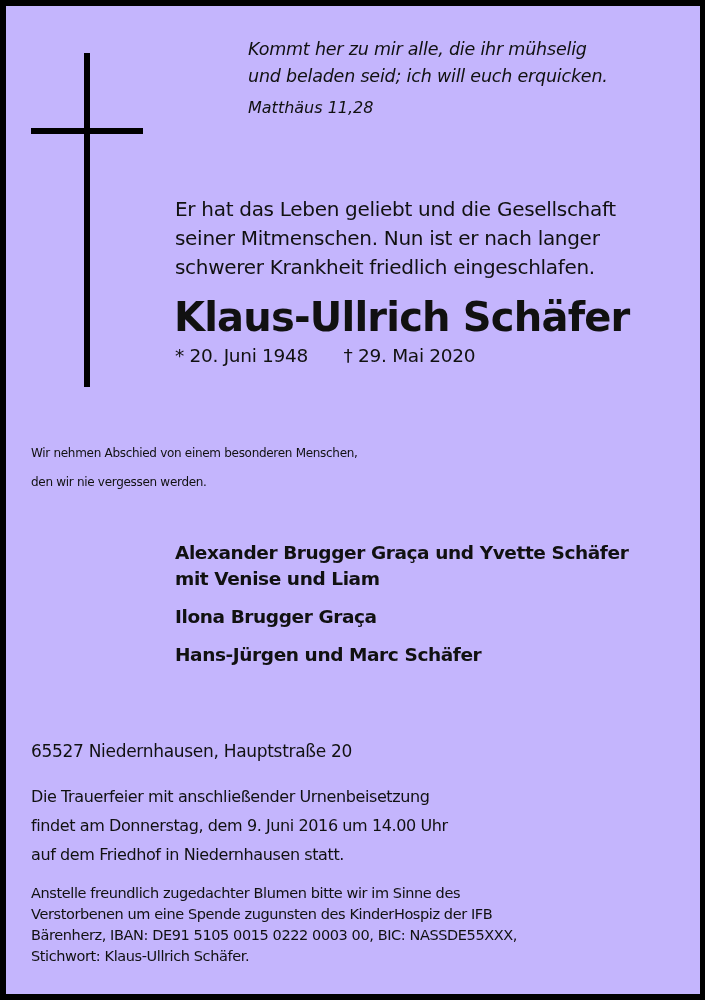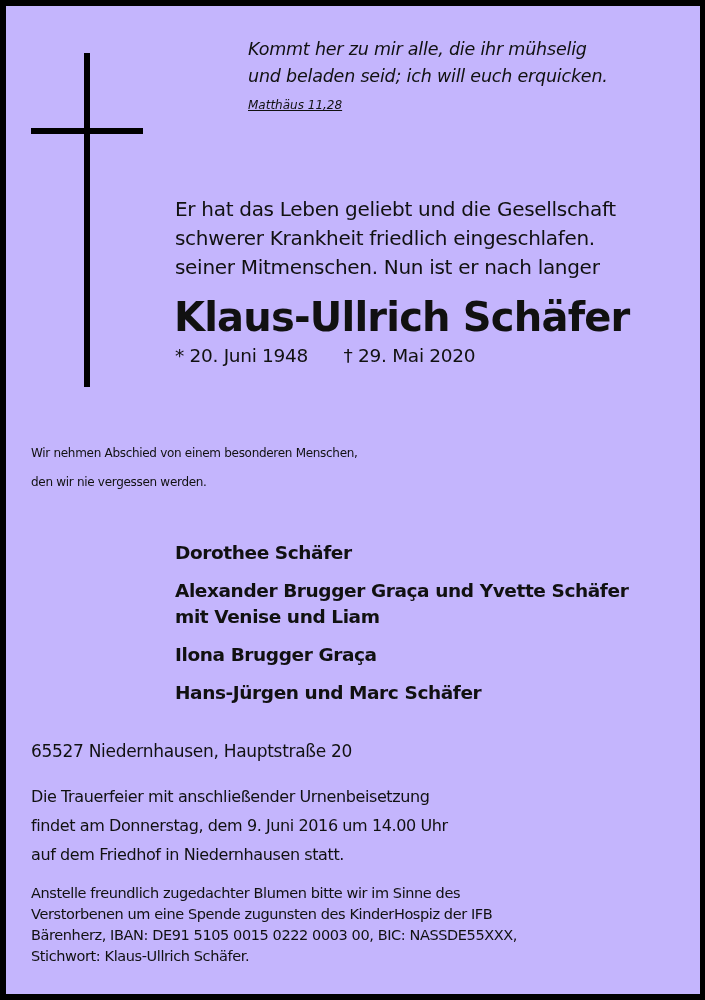--- a/index.html
+++ b/index.html
@@ -41,22 +41,21 @@
     .verse {
       left: 242px; top: 30px;
       font-style: italic;
       font-size: 17.5px;
       line-height: 27px;
       letter-spacing: -0.2px;
     }
     .verse-ref {
       left: 242px; top: 92px;
       font-style: italic;
-      font-size: 12px;
-      text-decoration: underline;
+      font-size: 16px;
     }
 
     .intro {
       left: 169px; top: 145px;
       font-size: 20px;
       line-height: 29px;
       letter-spacing: -0.3px;
       margin-top: 44px;
     }
 
@@ -121,40 +120,37 @@
   </div>
 
   <div class="abs verse">
     <div>Kommt her zu mir alle, die ihr mühselig</div>
     <div>und beladen seid; ich will euch erquicken.</div>
   </div>
   <div class="abs verse-ref">Matthäus 11,28</div>
 
   <div class="abs intro">
     <div>Er hat das Leben geliebt und die Gesellschaft</div>
+    <div>seiner Mitmenschen. Nun ist er nach langer</div>
     <div>schwerer Krankheit friedlich eingeschlafen.</div>
-    <div>seiner Mitmenschen. Nun ist er nach langer</div>
   </div>
 
   <div class="abs name">Klaus-Ullrich Schäfer</div>
 
   <div class="abs dates">
     <span class="birth">* 20. Juni 1948</span>
     <span class="death">† 29. Mai 2020</span>
   </div>
 
   <div class="abs farewell">
     <div>Wir nehmen Abschied von einem besonderen Menschen,</div>
     <div>den wir nie vergessen werden.</div>
   </div>
 
   <div class="abs family">
-    <div class="fam-entry">
-      <div class="fam-line">Dorothee Schäfer</div>
-    </div>
     <div class="fam-entry">
       <div class="fam-line">Alexander Brugger Graça und Yvette Schäfer</div>
       <div class="fam-line">mit Venise und Liam</div>
     </div>
     <div class="fam-entry">
       <div class="fam-line">Ilona Brugger Graça</div>
     </div>
     <div class="fam-entry">
       <div class="fam-line">Hans-Jürgen und Marc Schäfer</div>
     </div>

